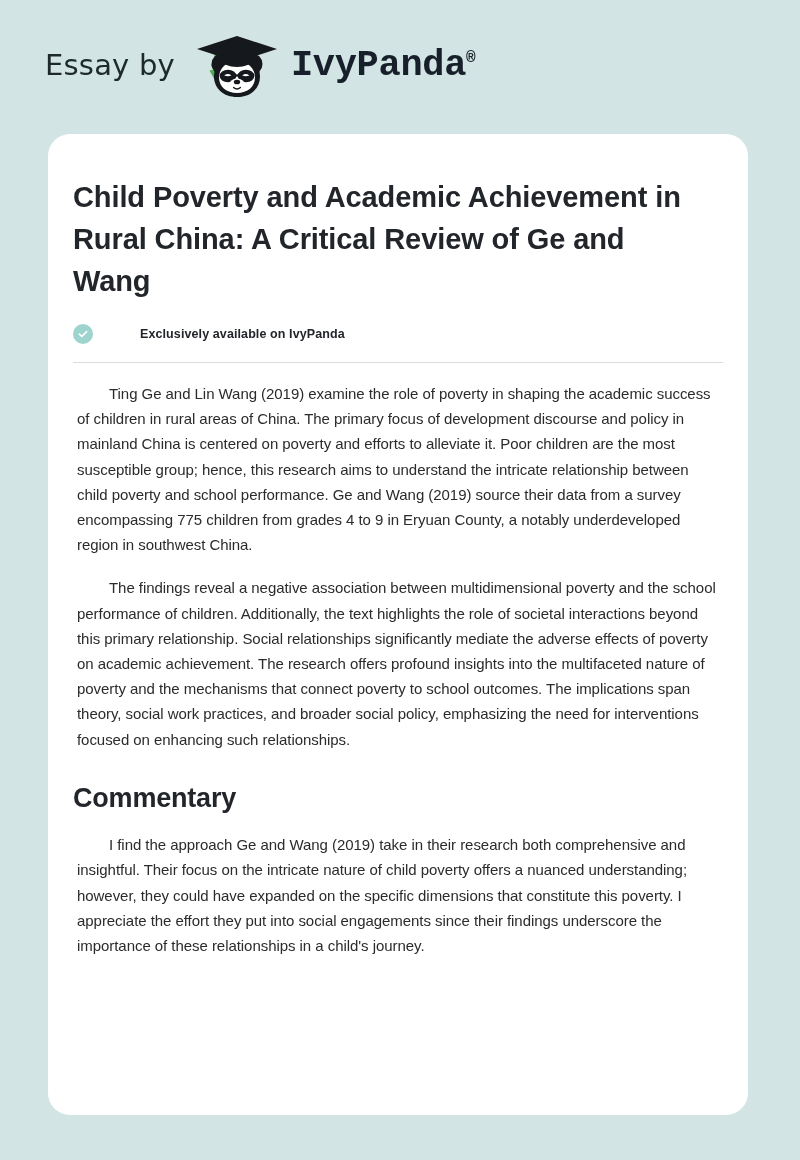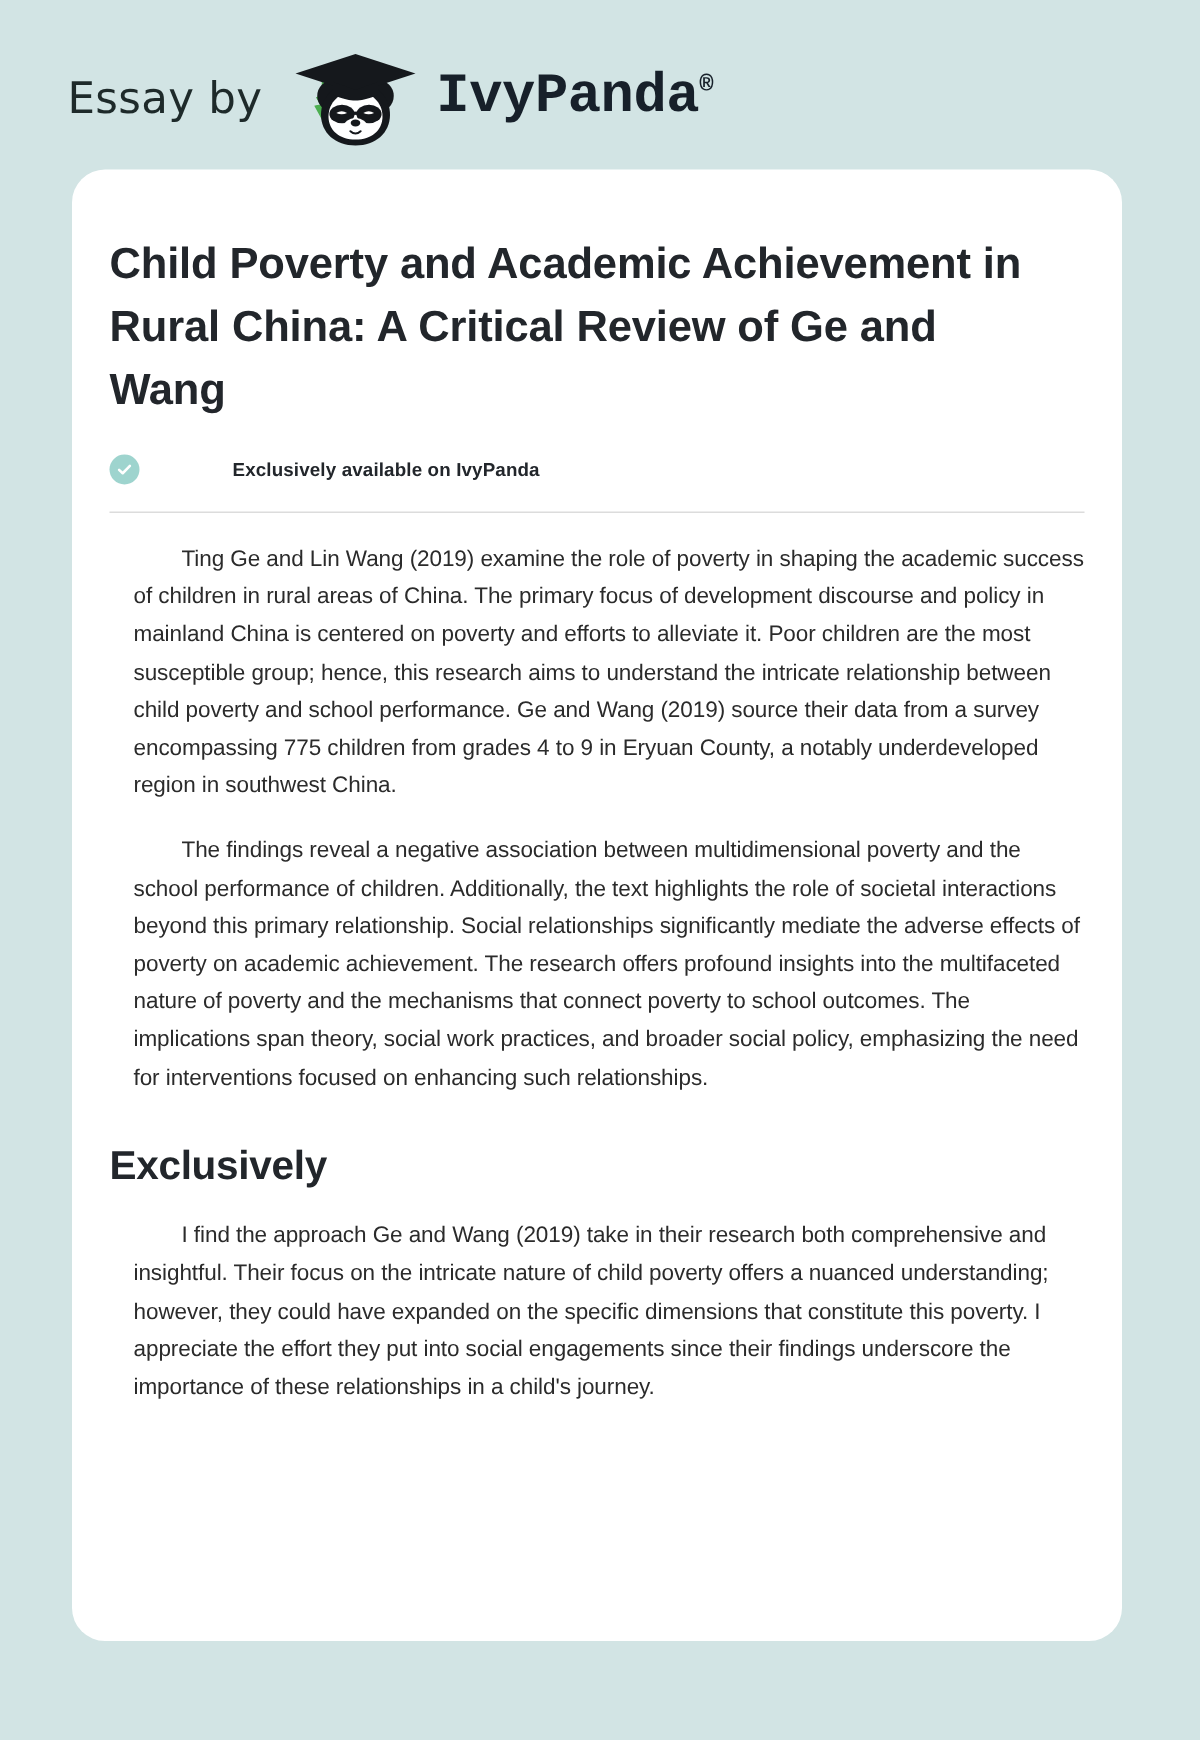--- a/index.html
+++ b/index.html
@@ -58,21 +58,21 @@
     font-size: 16px;
     vertical-align: super;
     font-weight: bold;
     letter-spacing: 0;
   }
 
   
   .paper {
     position: absolute;
     left: 48px;
-    top: 113px;
+    top: 134px;
     width: 700px;
     height: 981px;
     background: #ffffff;
     border-radius: 22px;
     box-sizing: border-box;
     padding: 42px 25px 0 25px;
     overflow: hidden;
   }
 
   .doc-title {
@@ -99,21 +99,21 @@
     display: flex;
     align-items: center;
     justify-content: center;
     flex: 0 0 auto;
   }
   .check-badge svg { display: block; }
   .exclusive-text {
     font-size: 12.5px;
     font-weight: bold;
     color: #22262b;
-    margin-left: 26px;
+    margin-left: 11px;
     letter-spacing: 0.1px;
     padding-left: 36px;
   }
 
   .divider {
     height: 1px;
     background: #dcdcdc;
     margin-top: 18px;
     width: 100%;
   }
@@ -129,21 +129,21 @@
   }
   .section-heading.second {
     margin-top: 30px;
   }
 
   p.body-par {
     font-family: "Liberation Sans", sans-serif;
     font-size: 15px;
     line-height: 25.2px;
     color: #2b2b2b;
-    margin: 18px 0 0 16px;
+    margin: 18px 0 0 4px;
     text-indent: 32px;
     text-align: left;
     letter-spacing: -0.05px;
   }
   p.body-par.tight {
     margin-top: 16px;
   }
 </style>
 </head>
 <body>
@@ -211,18 +211,18 @@
     <span class="exclusive-text">Exclusively available on IvyPanda</span>
   </div>
 
   <div class="divider"></div>
 
 
   <p class="body-par">Ting Ge and Lin Wang (2019) examine the role of poverty in shaping the academic success of children in rural areas of China. The primary focus of development discourse and policy in mainland China is centered on poverty and efforts to alleviate it. Poor children are the most susceptible group; hence, this research aims to understand the intricate relationship between child poverty and school performance. Ge and Wang (2019) source their data from a survey encompassing 775 children from grades 4 to 9 in Eryuan County, a notably underdeveloped region in southwest China.</p>
 
   <p class="body-par">The findings reveal a negative association between multidimensional poverty and the school performance of children. Additionally, the text highlights the role of societal interactions beyond this primary relationship. Social relationships significantly mediate the adverse effects of poverty on academic achievement. The research offers profound insights into the multifaceted nature of poverty and the mechanisms that connect poverty to school outcomes. The implications span theory, social work practices, and broader social policy, emphasizing the need for interventions focused on enhancing such relationships.</p>
 
-  <h2 class="section-heading second">Exclusively</h2>
+  <h2 class="section-heading second">Commentary</h2>
 
   <p class="body-par">I find the approach Ge and Wang (2019) take in their research both comprehensive and insightful. Their focus on the intricate nature of child poverty offers a nuanced understanding; however, they could have expanded on the specific dimensions that constitute this poverty. I appreciate the effort they put into social engagements since their findings underscore the importance of these relationships in a child's journey.</p>
 
 
 </div>
 
 </body></html>

